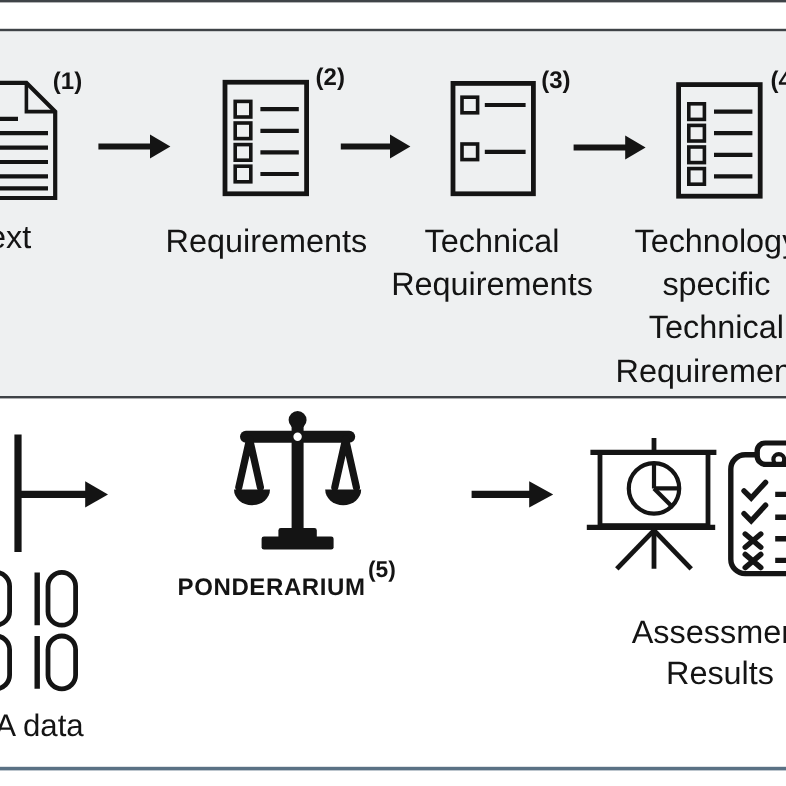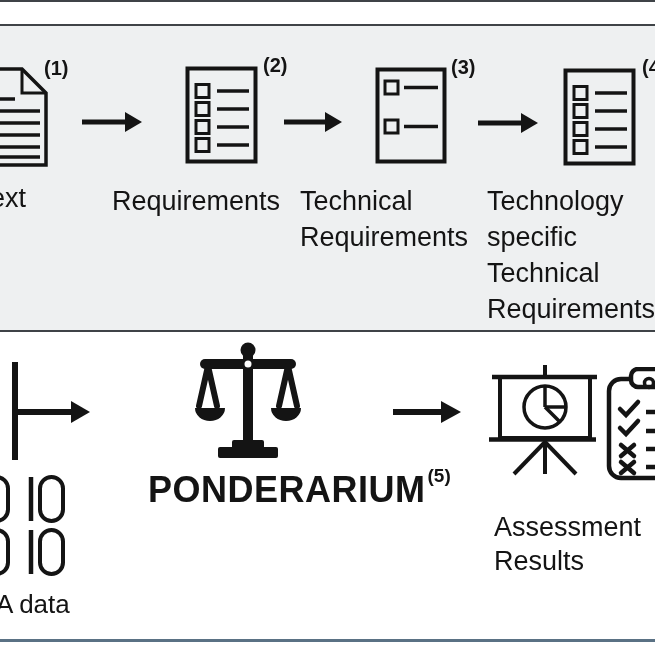--- a/index.html
+++ b/index.html
@@ -4,26 +4,26 @@
 <style>
   html,body{margin:0;padding:0;background:#fff;}
   .frame{position:relative;width:655px;height:655px;background:#ffffff;overflow:hidden;
          font-family:"Liberation Sans", sans-serif;color:#141414;}
   .abs{position:absolute;}
   .topline{left:0;top:3;width:655px;height:2px;background:#3f4347;}
   .panel{left:0;top:24px;width:655px;height:308px;background:#eef0f1;
          border-top:2px solid #3f4347;border-bottom:2px solid #3f4347;box-sizing:border-box;}
   .divider{left:0;top:639px;width:655px;height:3px;background:#5a7184;}
   .stepnum{font-weight:bold;font-size:20px;white-space:nowrap;}
-  .caption{font-size:27px;line-height:36px;white-space:nowrap;}
+  .caption{font-size:27px;line-height:36px;text-align:center;white-space:nowrap;}
   .caption div{white-space:nowrap;}
   .leftcap{font-size:27px;white-space:nowrap;}
   .adata{font-size:26px;white-space:nowrap;}
   .ponder{display:flex;align-items:flex-start;white-space:nowrap;}
-  .ponder .nm{font-weight:bold;font-size:36px;line-height:32px;letter-spacing:0.5px;}
+  .ponder .nm{font-weight:bold;font-size:20px;line-height:32px;letter-spacing:0.5px;}
   .ponder .sup{font-weight:bold;font-size:19px;position:relative;top:-9px;margin-left:2px;}
   svg{display:block;}
 </style>
 </head>
 <body>
 
 <div class="frame">
 
   <div class="abs topline"></div>
   <div class="abs panel"></div>

